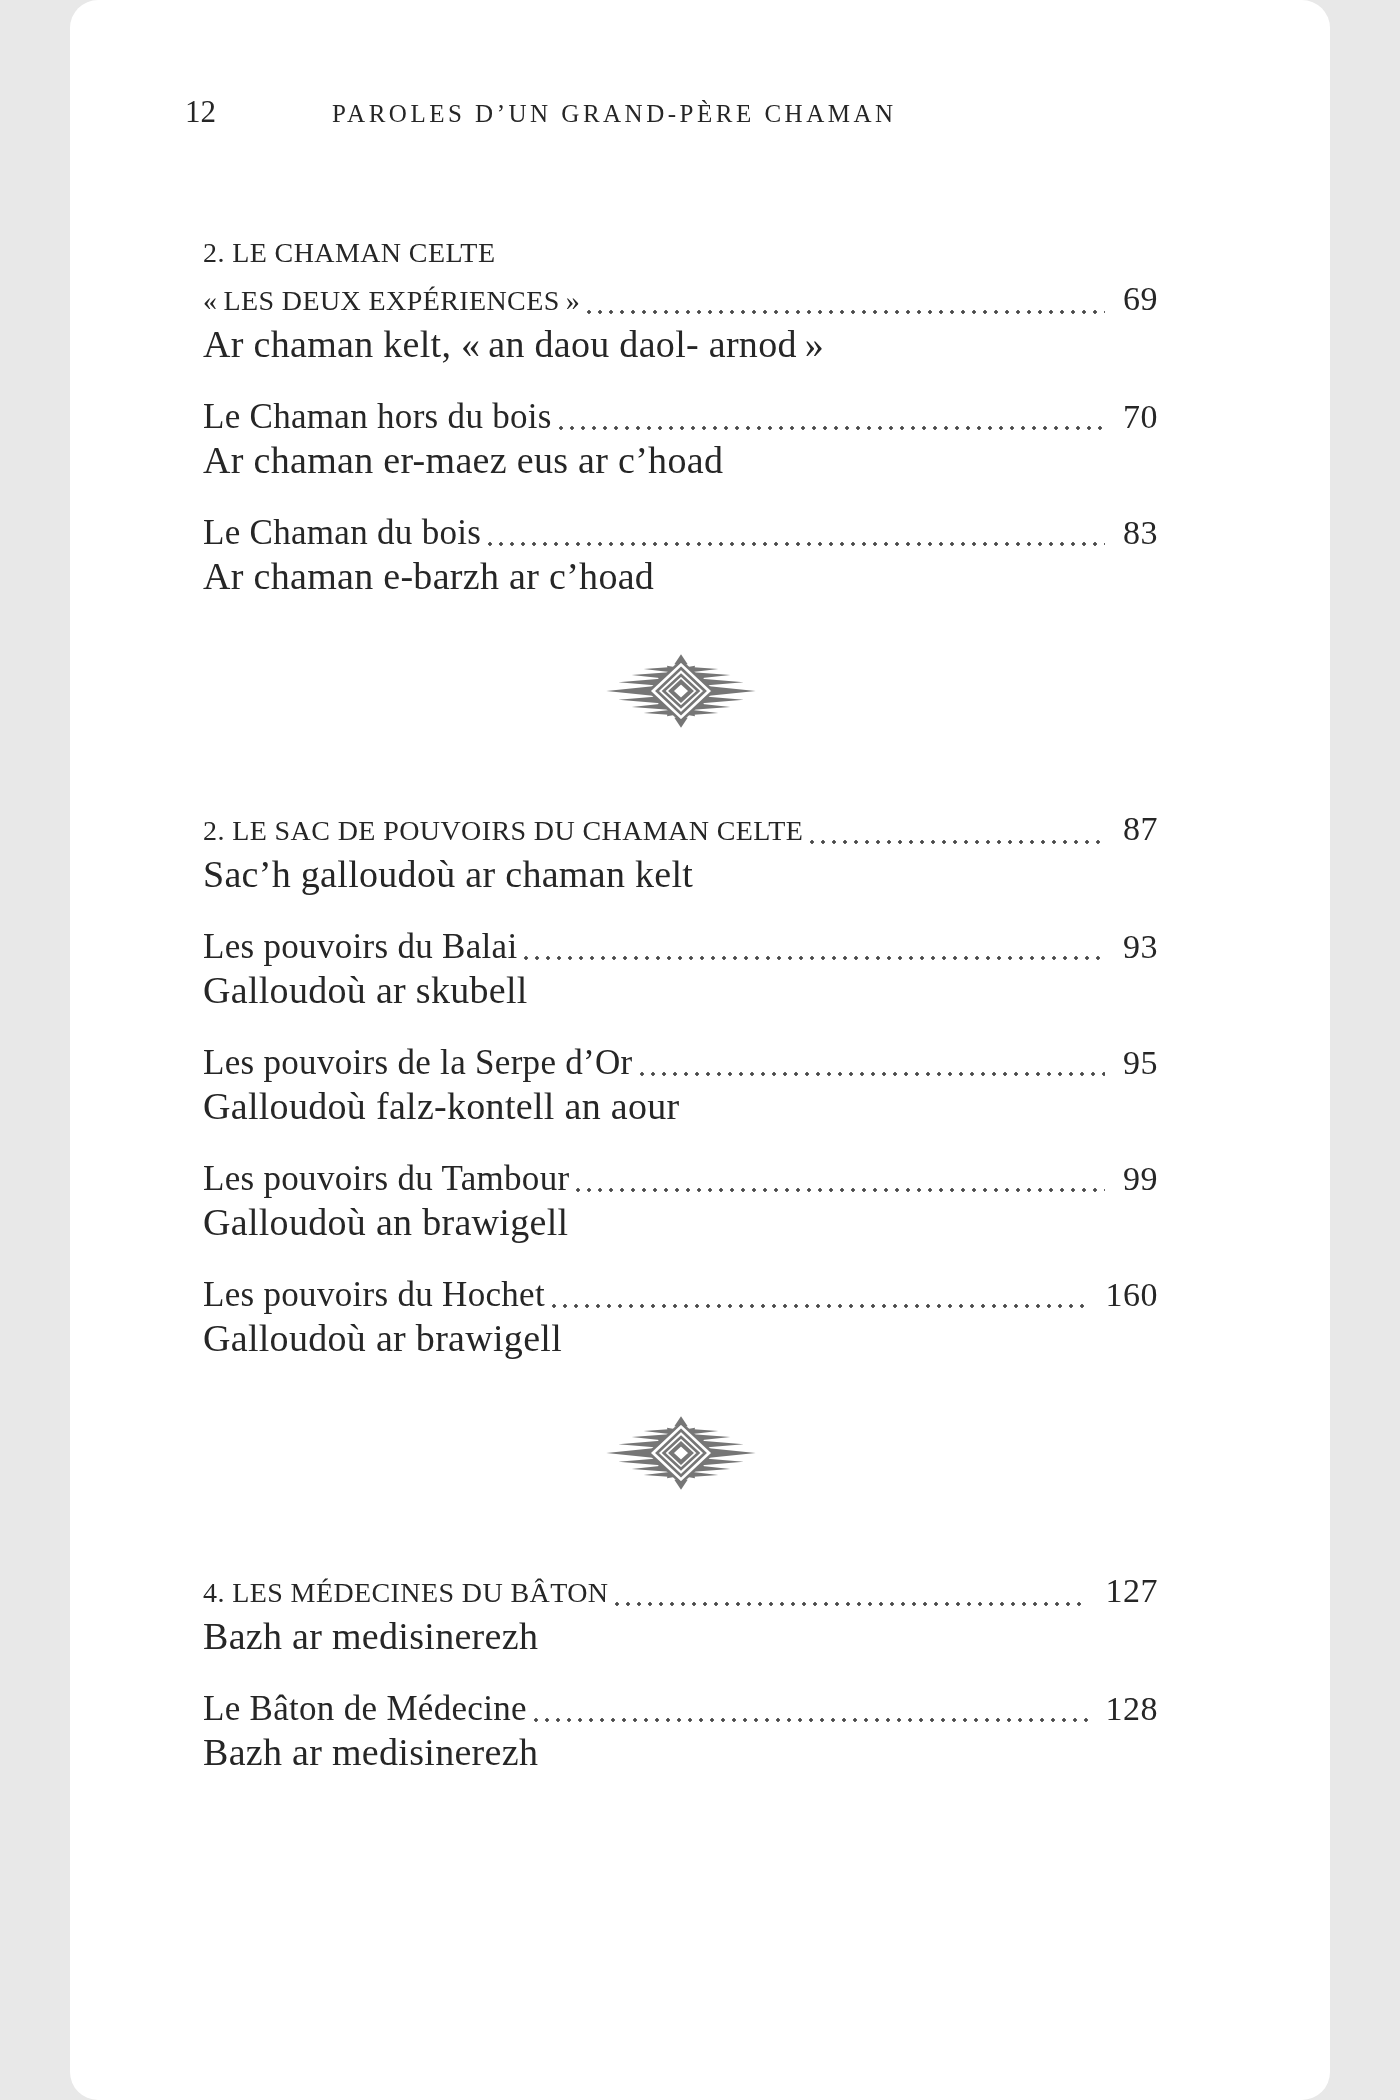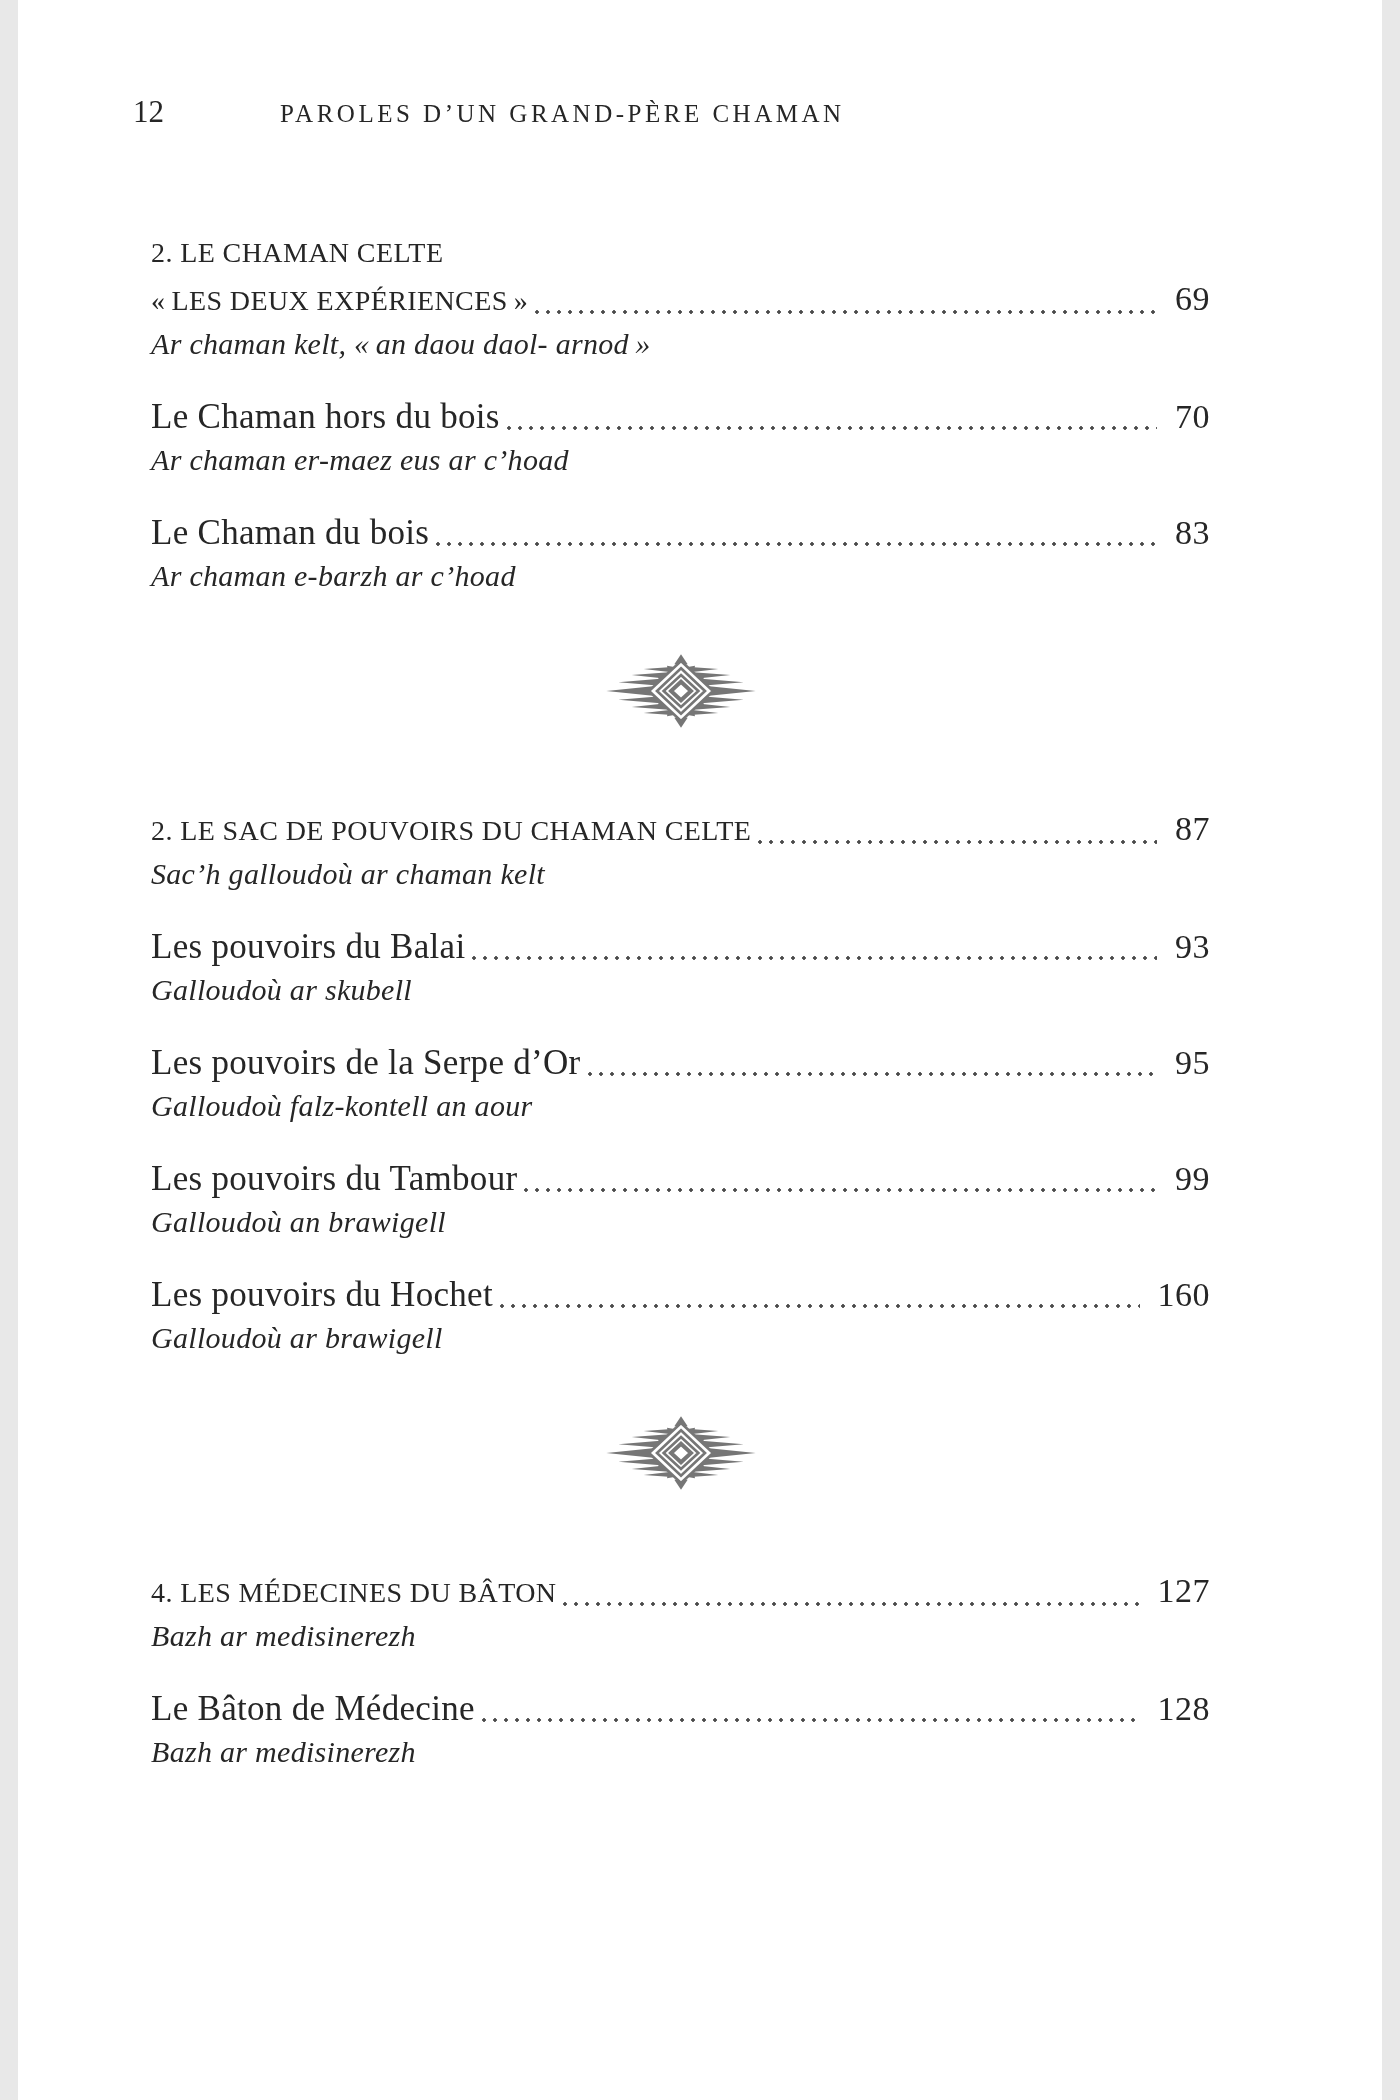--- a/index.html
+++ b/index.html
@@ -1,25 +1,26 @@
 <!DOCTYPE html>
 <html lang="fr"><head>
 <meta charset="utf-8">
 <title>Table des matières</title>
 <style>
   html, body { margin: 0; padding: 0; background: #e8e8e8; }
   .page {
     position: relative;
-    width: 1364px;
+    width: 1260px;
     height: 2100px;
     margin: 0 auto;
     background: #ffffff;
     color: #262626;
     font-family: "Liberation Serif", "DejaVu Serif", serif;
     overflow: hidden;
+    border-radius: 28px;
   }
 
   
   .running-header {
     display: flex;
     align-items: baseline;
     padding: 92px 172px 0 115px;
     height: 40px;
   }
   .folio { font-size: 31px; line-height: 40px; }
@@ -52,22 +53,21 @@
     margin: 0 18px 10px 7px;
     background-image: radial-gradient(circle at 2px 2px, #4a4a4a 1.5px, rgba(0,0,0,0) 2.1px);
     background-size: 11px 4px;
     background-repeat: repeat-x;
     background-position: left bottom;
     min-width: 20px;
   }
   .page-num { font-size: 34px; letter-spacing: 0.5px; }
 
   .subtitle {
-    font-style: italic;
-    font-size: 30px;
+    font-size: 38px;
     line-height: 40px;
     letter-spacing: 0.3px;
   }
 
   .toc-entry { margin-top: 30px; }
 
   
   .ornament-row {
     display: flex;
     justify-content: center;

